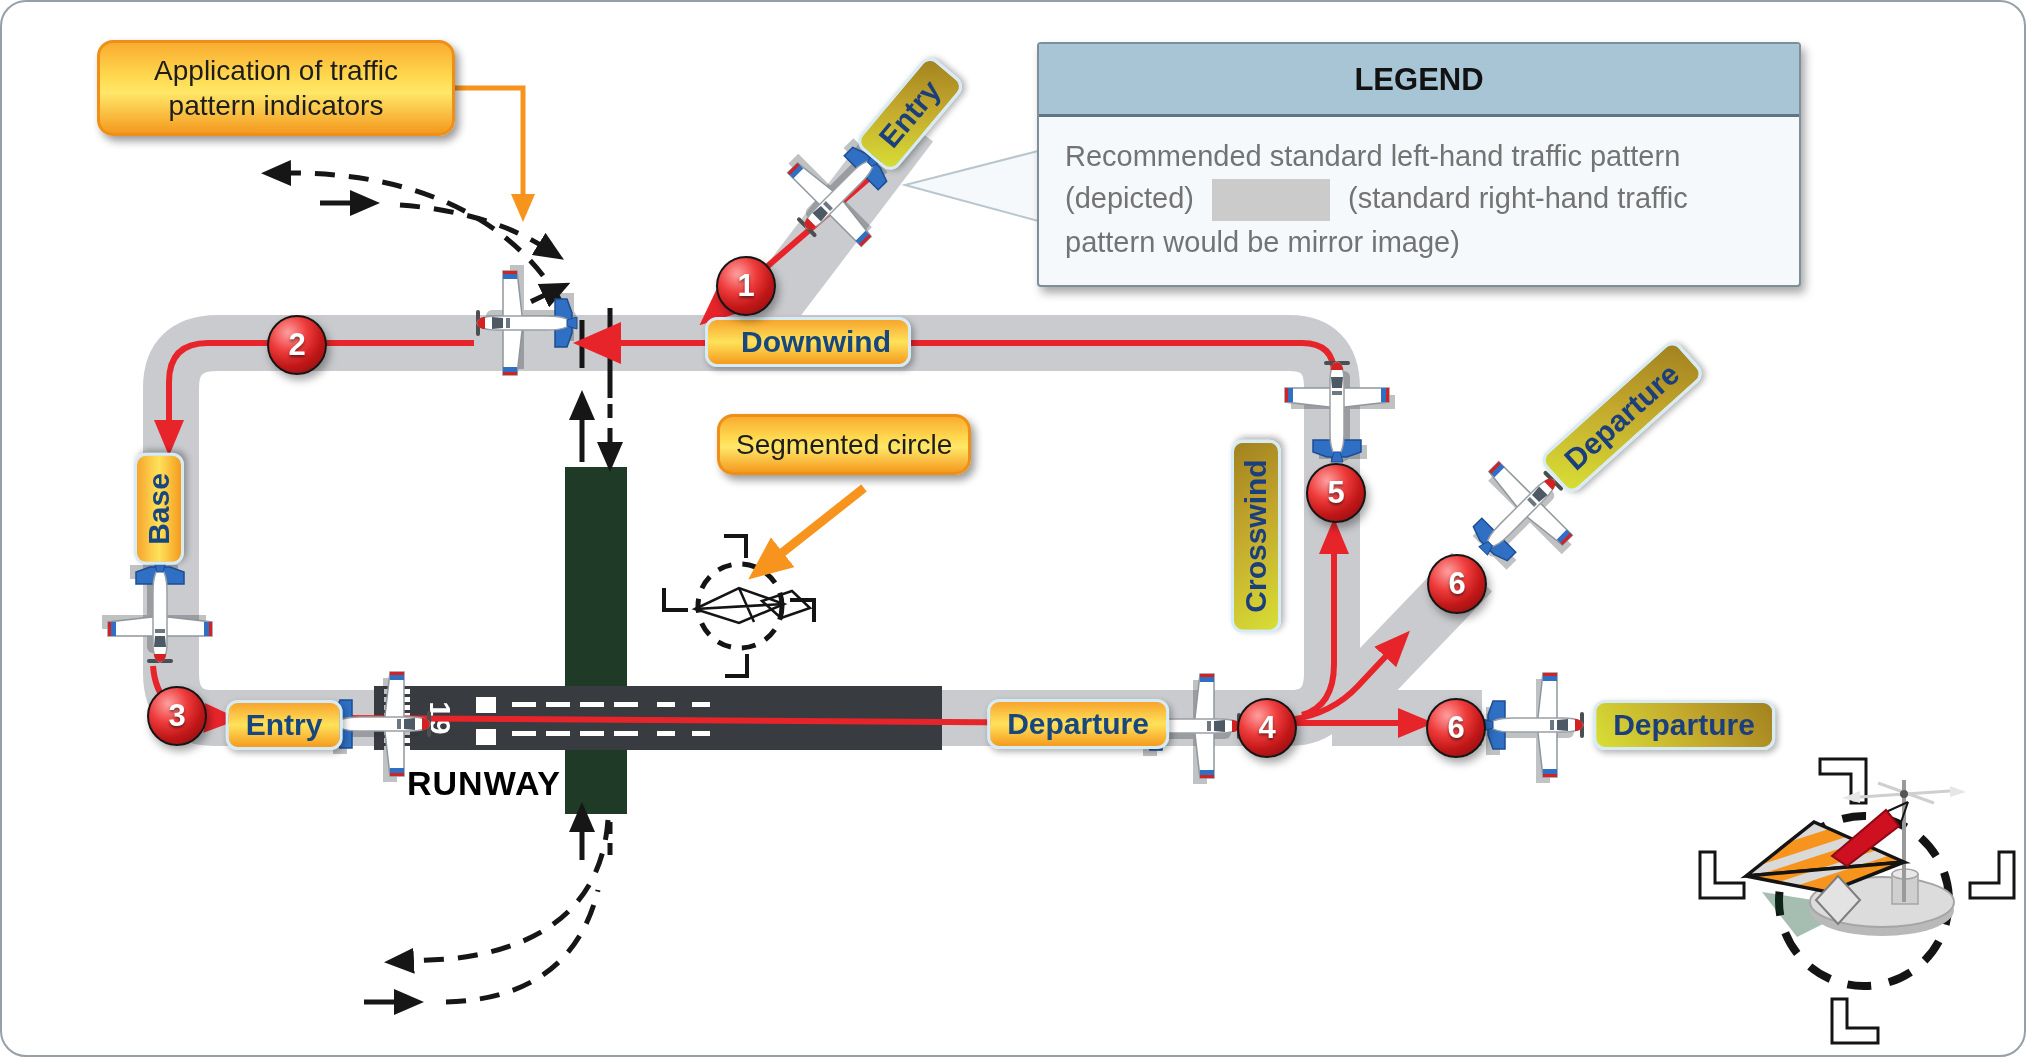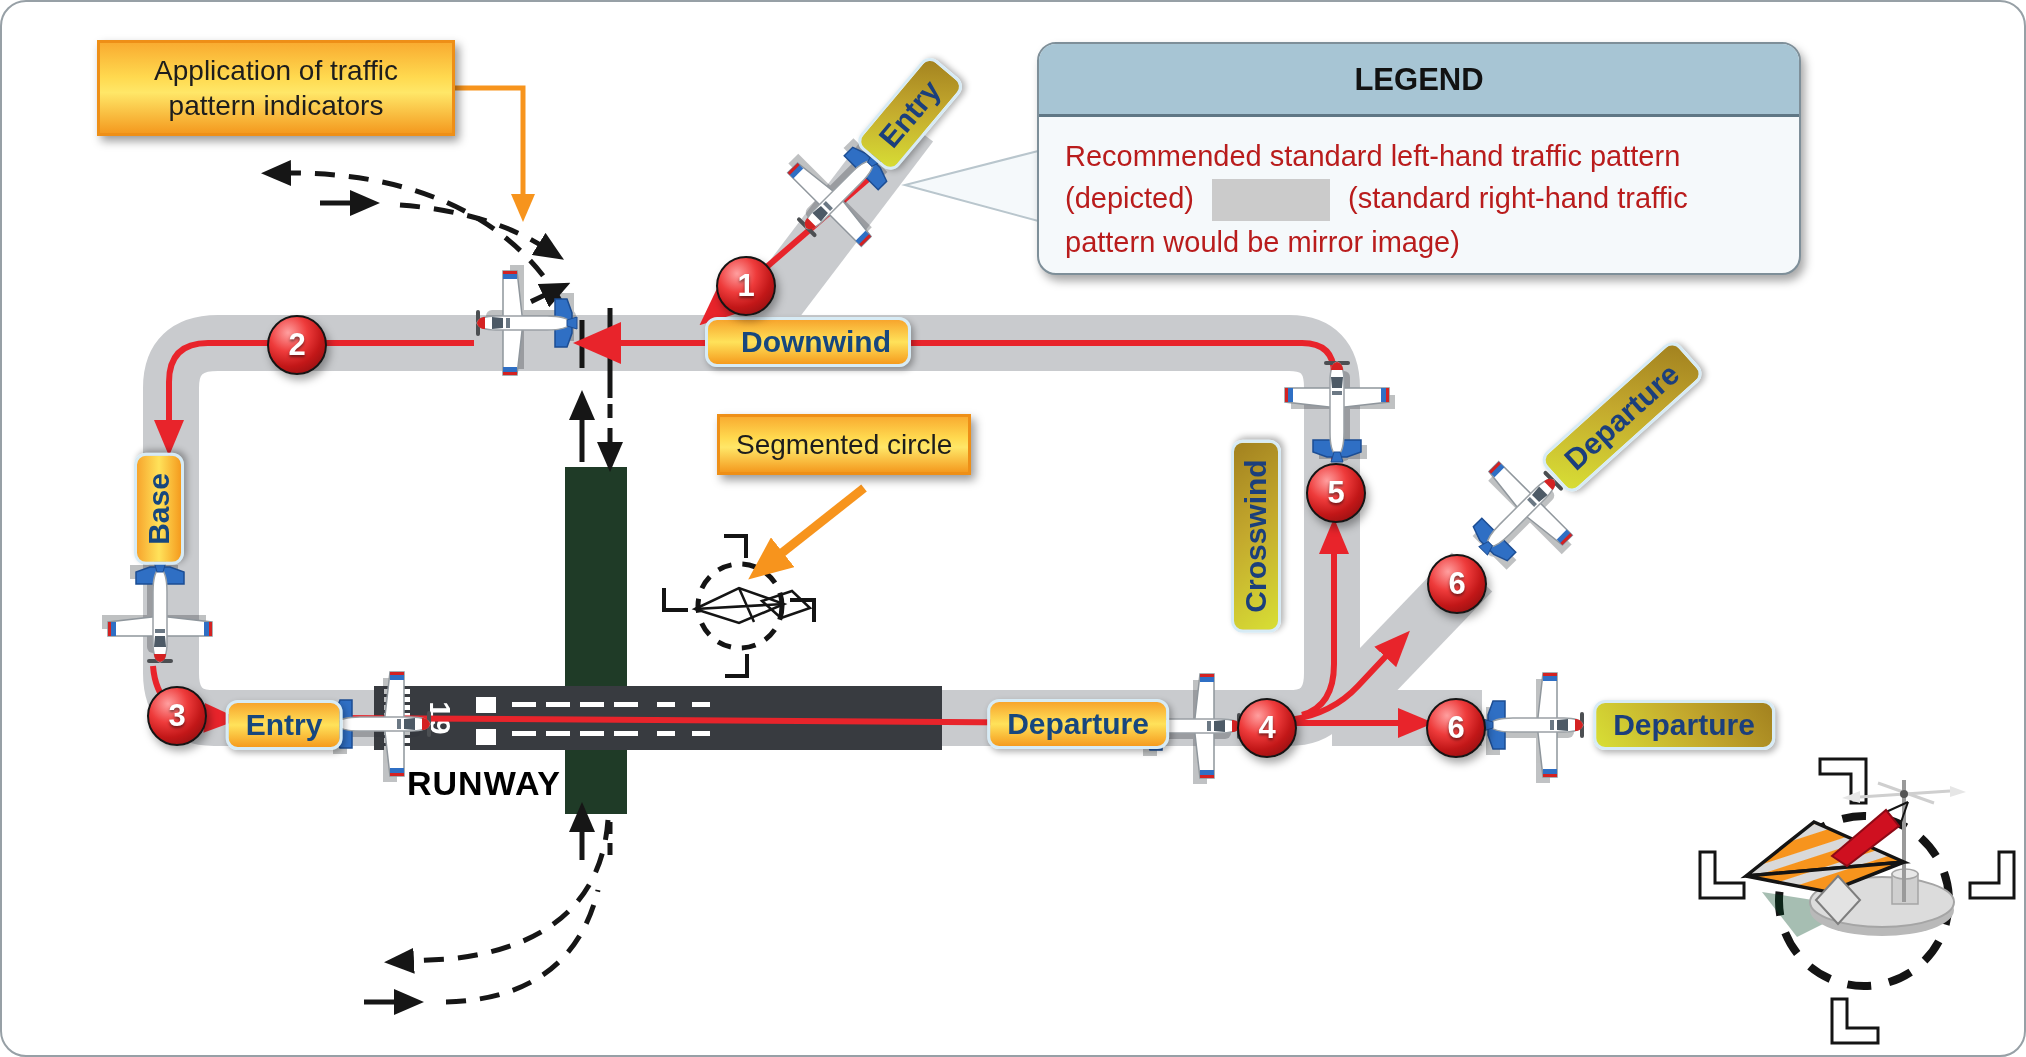--- a/index.html
+++ b/index.html
@@ -14,41 +14,41 @@
     position:absolute;white-space:nowrap;text-align:center;
     font-weight:bold;font-size:30px;color:#17477e;
     border:3px solid #d7ebf5;border-radius:12px;padding:5px 17px;
     box-shadow:2px 3px 6px rgba(0,0,0,.30);
   }
   .label.orange{background:linear-gradient(180deg,#f7a52d 0%,#ffe25a 50%,#f59b1e 100%);}
   .label.olive{background:linear-gradient(52deg,#d8df35 0%,#c3a82d 55%,#a2811f 100%);color:#1b3f7c;}
   .callout{
     position:absolute;text-align:center;line-height:1.25;
     background:linear-gradient(180deg,#f9ac31 0%,#ffd94f 38%,#ffe768 55%,#f49a1f 100%);
-    border:3px solid #ee8f17;border-radius:0;color:#1d1d1d;
+    border:3px solid #ee8f17;border-radius:16px;color:#1d1d1d;
     font-size:28px;padding:10px 16px;box-shadow:4px 5px 9px rgba(0,0,0,.40);
   }
   .ball{
     position:absolute;width:56px;height:56px;margin:-28px 0 0 -28px;border-radius:50%;
     background:radial-gradient(circle at 34% 28%,#ff9f9f 0%,#ee3b3b 35%,#c21718 62%,#7c0c0e 100%);
     border:2px solid #151515;color:#fff;font-weight:bold;font-size:31px;
     display:flex;align-items:center;justify-content:center;
     box-shadow:3px 5px 8px rgba(0,0,0,.35);text-shadow:0 2px 3px rgba(0,0,0,.5);
   }
   .legend{
     position:absolute;left:1035px;top:40px;width:760px;
-    border:2px solid #7e8f99;border-radius:19px;overflow:hidden;
+    border:2px solid #7e8f99;border-radius:4px;overflow:hidden;
     box-shadow:4px 6px 10px rgba(0,0,0,.35);background:#f5f9fb;
   }
   .legend-header{
     background:#a7c5d4;border-bottom:3px solid #5f7785;text-align:center;
     font-weight:bold;font-size:31px;color:#121212;padding:18px 0 16px 0;
   }
   .legend-body{
-    padding:18px 26px 10px 26px;font-size:29px;color:#b91c1c;line-height:1.45;
+    padding:18px 26px 22px 26px;font-size:29px;color:#737373;line-height:1.45;
   }
   .swatch{
     display:inline-block;width:118px;height:42px;background:#cbcbcb;
     vertical-align:middle;margin:0 10px;
   }
   .runway-text{
     position:absolute;left:405px;top:762px;font-weight:bold;font-size:34px;
     color:#000000;letter-spacing:1px;
   }
 </style>

